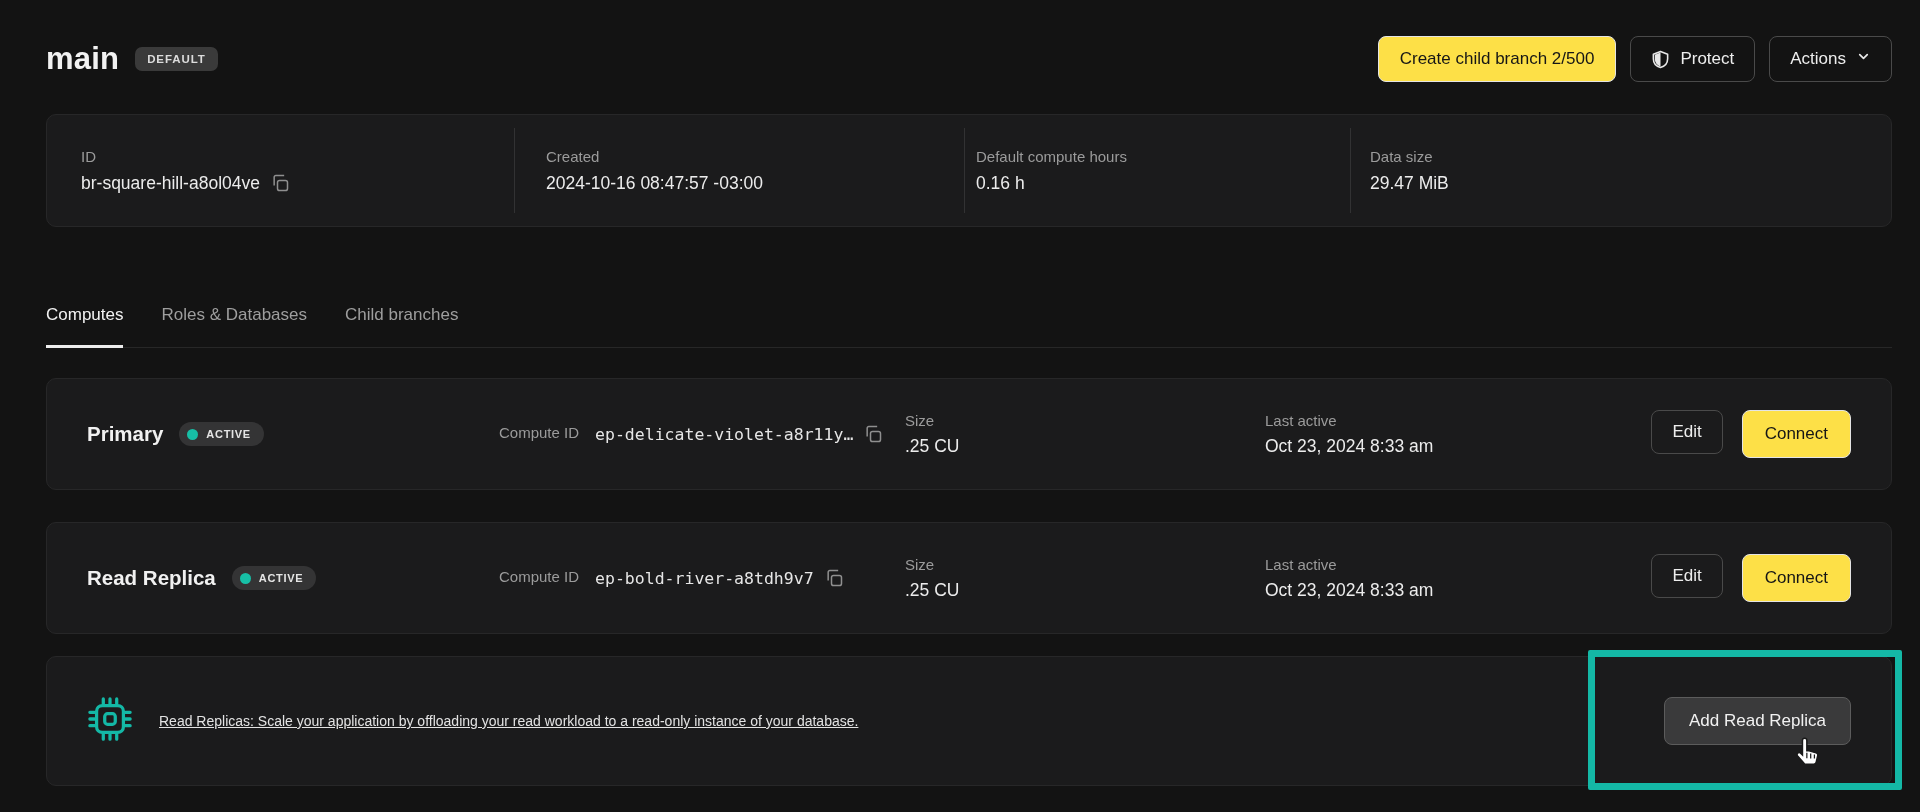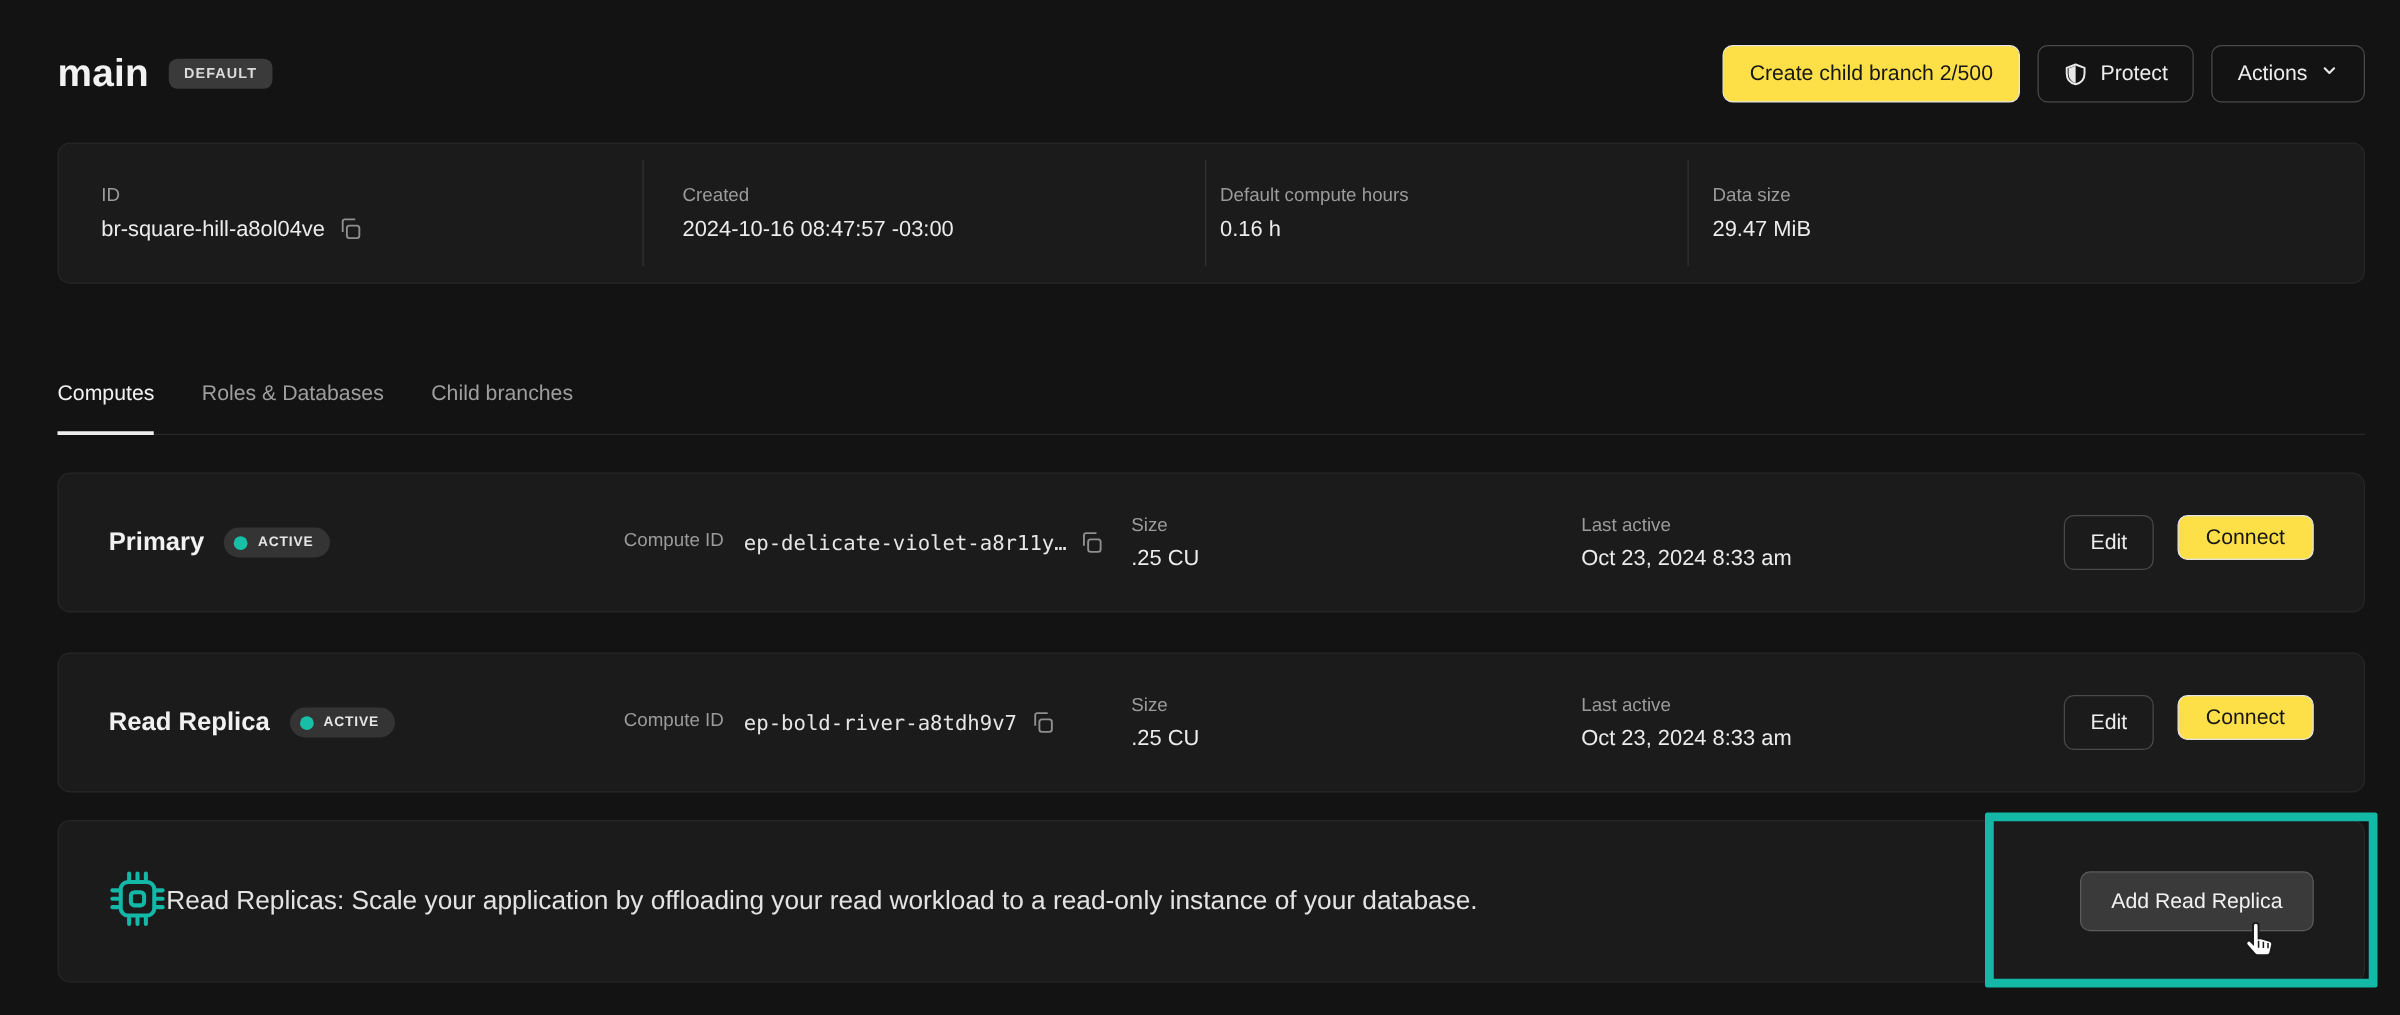--- a/index.html
+++ b/index.html
@@ -48,27 +48,27 @@
   .status-badge { display:inline-flex; align-items:center; gap:8px; background:#343435;
                   border-radius:999px; padding:6px 13px 6px 8px; font-size:11px; font-weight:700;
                   letter-spacing:.7px; color:#e5e5e5; }
   .status-dot { width:11px; height:11px; border-radius:50%; background:#17bfa6; }
   .col-computeid { flex:0 0 406px; display:flex; flex-direction:row; gap:16px; }
   .col-size { flex:0 0 360px; display:flex; flex-direction:column; gap:7px; }
   .col-lastactive { flex:1; display:flex; flex-direction:column; gap:7px; }
   .mono { font-family:"DejaVu Sans Mono", monospace; font-size:16.5px; color:#e6e6e6; }
   .row-buttons { display:flex; gap:19px; }
   .btn-edit { height:44px; padding:0 20px; }
-  .btn-connect { height:36px; padding:0 22px; }
+  .btn-connect { height:48px; padding:0 22px; }
 
   
   .banner { position:relative; margin-top:22px; height:130px; background:#1b1b1c;
             border:1px solid #272728; border-radius:10px; display:flex; align-items:center;
             padding:0 40px; }
-  .banner-text { font-size:21px; color:#e3e3e3; }
+  .banner-text { margin-left:26px; font-size:14px; color:#e3e3e3;text-decoration:underline; }
   .banner-btn { position:absolute; right:40px; top:50%; transform:translateY(-50%);
                 height:48px; padding:0 24px; background:#3a3a3b; border:1px solid #5c5c5c;
                 color:#f1f1f1; }
 
   
   .highlight-rect { position:absolute; left:1588px; top:650px; width:314px; height:140px;
                     border:7px solid #14b8a6; border-radius:2px; pointer-events:none; z-index:5; }
   .cursor-wrap { position:absolute; left:1792px; top:736px; z-index:6; pointer-events:none; }
 </style>
 </head>

